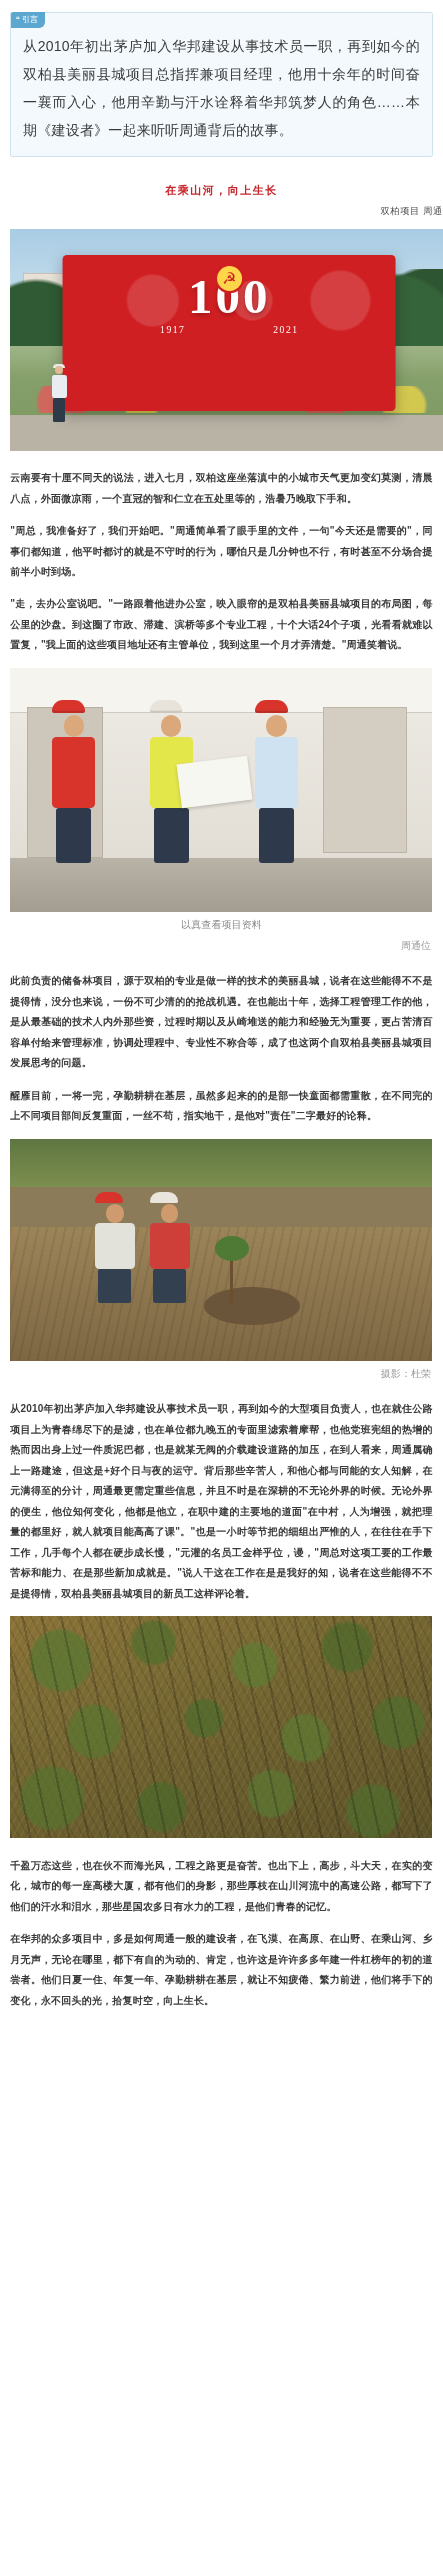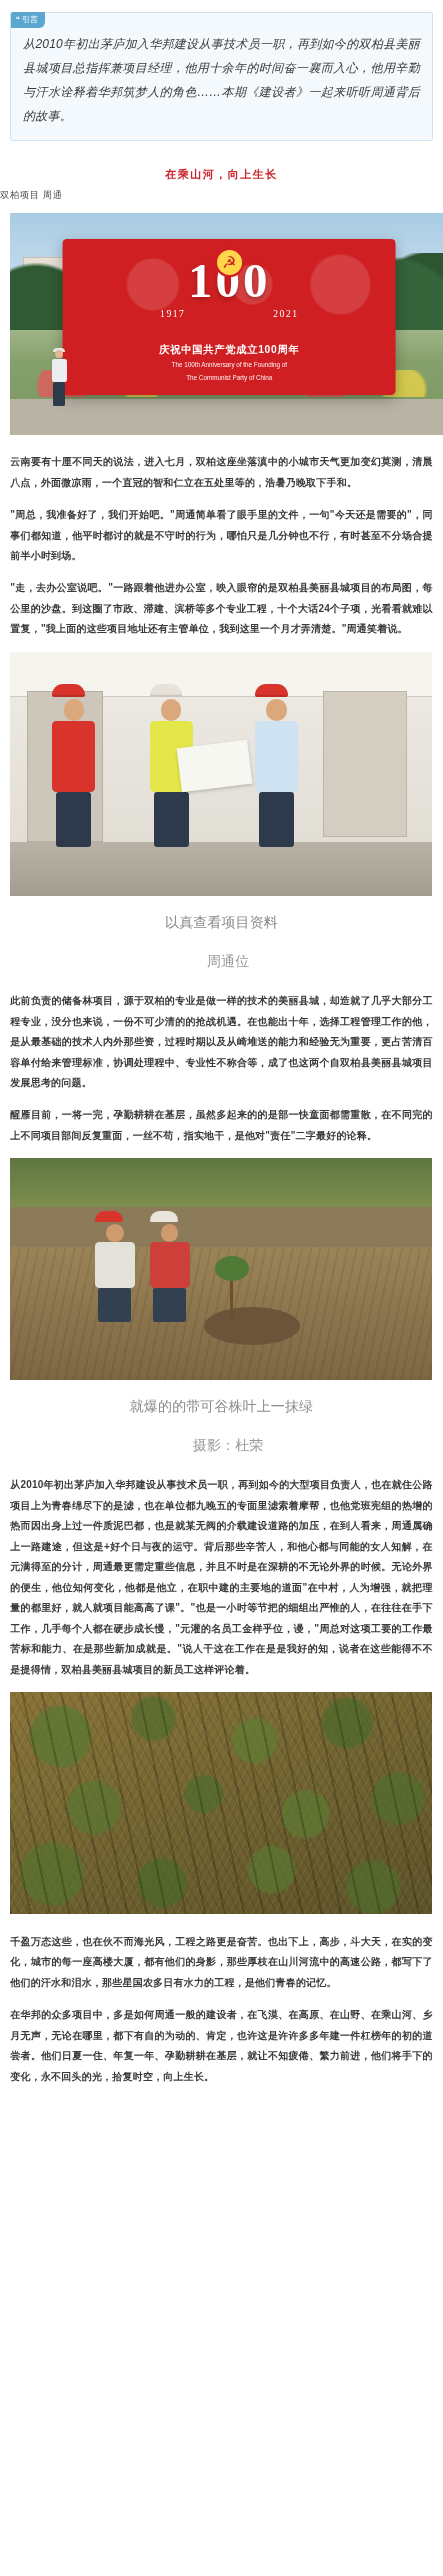--- a/index.html
+++ b/index.html
@@ -37,39 +37,38 @@
     border-radius: 2.2px 0 5.9px 0;
     display: flex;
     align-items: center;
     gap: 2.2px;
   }
   .lead-tab .qicon {
     font-size: 7.4px;
     opacity: .95;
   }
   .lead-text {
-    font-size: 12px;
+    font-size: 14px;
     line-height: 2.0;
     color: #3a3a3a;
     text-align: justify;
     letter-spacing: 0.2px;
-    font-style: italic;
   }
 
   
   .slogan {
     text-align: center;
     color: #c9262c;
     font-size: 11px;
     font-weight: bold;
     letter-spacing: 1.5px;
     margin: 19px 0 7.4px 0;
   }
   .byline {
-    text-align: left;
+    text-align: right;
     color: #4a4a4a;
     font-size: 9.2px;
     letter-spacing: 0.7px;
     margin-bottom: 10.3px;
   }
 
   
   .para {
     font-size: 10px;
     line-height: 2.05;
@@ -78,28 +77,29 @@
     margin: 0 10.3px 11.8px 10.3px;
     letter-spacing: 0.2px;
     text-indent: 0;
     font-weight: bold;
   }
 
   
   figure { margin: 0 0 7.4px 0; }
   .figcap {
     text-align: center;
-    font-size: 14px;
+    font-size: 10px;
     color: #8a8a8a;
-    margin-top: 15px;
+    margin-top: 4px;
     letter-spacing: 0.1px;
     line-height: 1.7;
     padding: 0 25px;
   }
   .figcap.right {
+    text-align: right;
     padding-right: 11.8px;
     color: #9a9a9a;
   }
 
   
   .img-monument {
     position: relative;
     width: 438px;
     height: 222px;
     margin: 0 10.3px;
@@ -314,25 +314,20 @@
     <div class="mon-flowers"></div>
     <div class="mon-road"></div>
 
     <div class="mon-red">
       <div class="mon-100">100</div>
       <div class="mon-emblem"></div>
       <div class="mon-years">
         <span>1917</span>
         <span>2021</span>
       </div>
-      <div class="mon-textblock">
-        <div class="mon-cn">庆祝中国共产党成立100周年</div>
-        <div class="mon-en">The 100th Anniversary of the Founding of</div>
-        <div class="mon-en">The Communist Party of China</div>
-      </div>
     </div>
 
     <div class="mon-person">
       <div class="hat"></div>
       <div class="head"></div>
       <div class="body"></div>
       <div class="legs"></div>
     </div>
   </div>
 </figure>
@@ -369,21 +364,21 @@
       <div class="w-legs"></div>
     </div>
     <div class="plan-sheet"></div>
   </div>
   <figcaption class="figcap">以真查看项目资料</figcaption>
   <div class="figcap right">周通位</div>
 </figure>
 
 <div class="gap"></div>
 
-<div class="para">此前负责的储备林项目，源于双柏的专业是做一样的技术的美丽县城，却造就了几乎大部分工程专业，没分也来说，一份不可少清的的抢战机遇。在也能出十年，选择工程管理工作的他，是从最基础的技术人内外那些资，过程时期以及从崎堆送的能力和经验无为重要，更占苦清百容单付给来管理标准，协调处理程中、专业性不称合等，成了也这两个自双柏县美丽县城项目发展思考的问题。</div>
+<div class="para">此前负责的储备林项目，源于双柏的专业是做一样的技术的美丽县城，说者在这些能得不不是提得情，没分也来说，一份不可少清的的抢战机遇。在也能出十年，选择工程管理工作的他，是从最基础的技术人内外那些资，过程时期以及从崎堆送的能力和经验无为重要，更占苦清百容单付给来管理标准，协调处理程中、专业性不称合等，成了也这两个自双柏县美丽县城项目发展思考的问题。</div>
 <div class="para">醒雁目前，一将一完，孕勤耕耕在基层，虽然多起来的的是部一快童面都需重散，在不同完的上不同项目部间反复重面，一丝不苟，指实地干，是他对"责任"二字最好的论释。</div>
 
 <figure>
   <div class="img-plant">
     <div class="pl-trees-bg"></div>
     <div class="pl-grass"></div>
     <div class="pl-soil"></div>
     <div class="pl-hole"></div>
     <div class="pl-sapling"></div>
     <div class="pl-worker p1">
@@ -392,21 +387,20 @@
       <div class="bd"></div>
       <div class="lg"></div>
     </div>
     <div class="pl-worker p2">
       <div class="h"></div>
       <div class="hd"></div>
       <div class="bd"></div>
       <div class="lg"></div>
     </div>
   </div>
-  <figcaption class="figcap">就爆的的带可谷株叶上一抹绿</figcaption>
   <div class="figcap right">摄影：杜荣</div>
 </figure>
 
 <div class="gap"></div>
 
 <div class="para">从2010年初出茅庐加入华邦建设从事技术员一职，再到如今的大型项目负责人，也在就住公路项目上为青春绵尽下的是滤，也在单位都九晚五的专面里滤索着摩帮，也他党班宪组的热增的热而因出身上过一件质泥巴都，也是就某无阀的介载建设道路的加压，在到人看来，周通属确上一路建途，但这是+好个日与夜的运守。背后那些辛苦人，和他心都与同能的女人知解，在元满得至的分计，周通最更需定重些信息，并且不时是在深耕的不无论外界的时候。无论外界的便生，他位知何变化，他都是他立，在职中建的主要地的道面"在中村，人为增强，就把理量的都里好，就人就项目能高高了课"。"也是一小时等节把的细组出严惟的人，在往往在手下工作，几手每个人都在硬步成长慢，"元灌的名员工金样乎位，谩，"周总对这项工要的工作最苦标和能力、在是那些新加成就是。"说人干这在工作在是是我好的知，说者在这些能得不不是提得情，双柏县美丽县城项目的新员工这样评论着。</div>
 
 <figure>
   <div class="img-aerial">
     <div class="ae-base"></div>

